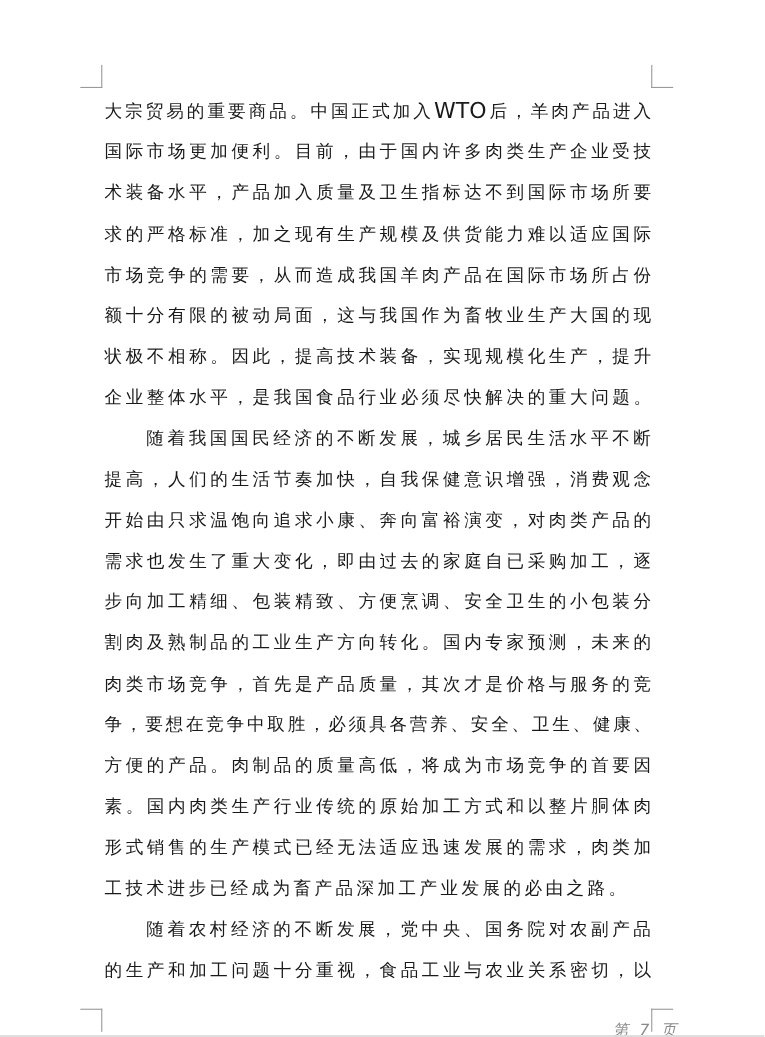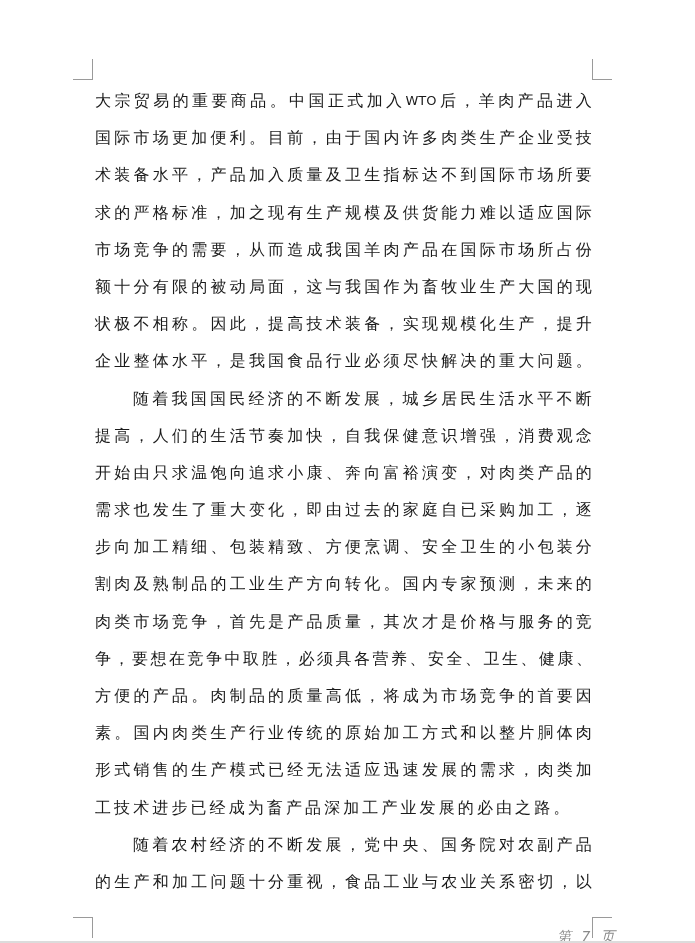--- a/index.html
+++ b/index.html
@@ -106,21 +106,21 @@
         <span class="ch">要</span>
         <span class="ch">商</span>
         <span class="ch">品</span>
         <span class="ch">。</span>
         <span class="ch">中</span>
         <span class="ch">国</span>
         <span class="ch">正</span>
         <span class="ch">式</span>
         <span class="ch">加</span>
         <span class="ch">入</span>
-        <span class="ch" style="width: auto; font-size: 13px;">WTO</span>
+        <span class="ch" style="width: auto; font-size: 20px;">WTO</span>
         <span class="ch">后</span>
         <span class="ch">，</span>
         <span class="ch">羊</span>
         <span class="ch">肉</span>
         <span class="ch">产</span>
         <span class="ch">品</span>
         <span class="ch">进</span>
         <span class="ch">入</span>
       </div>
       <div class="line">

